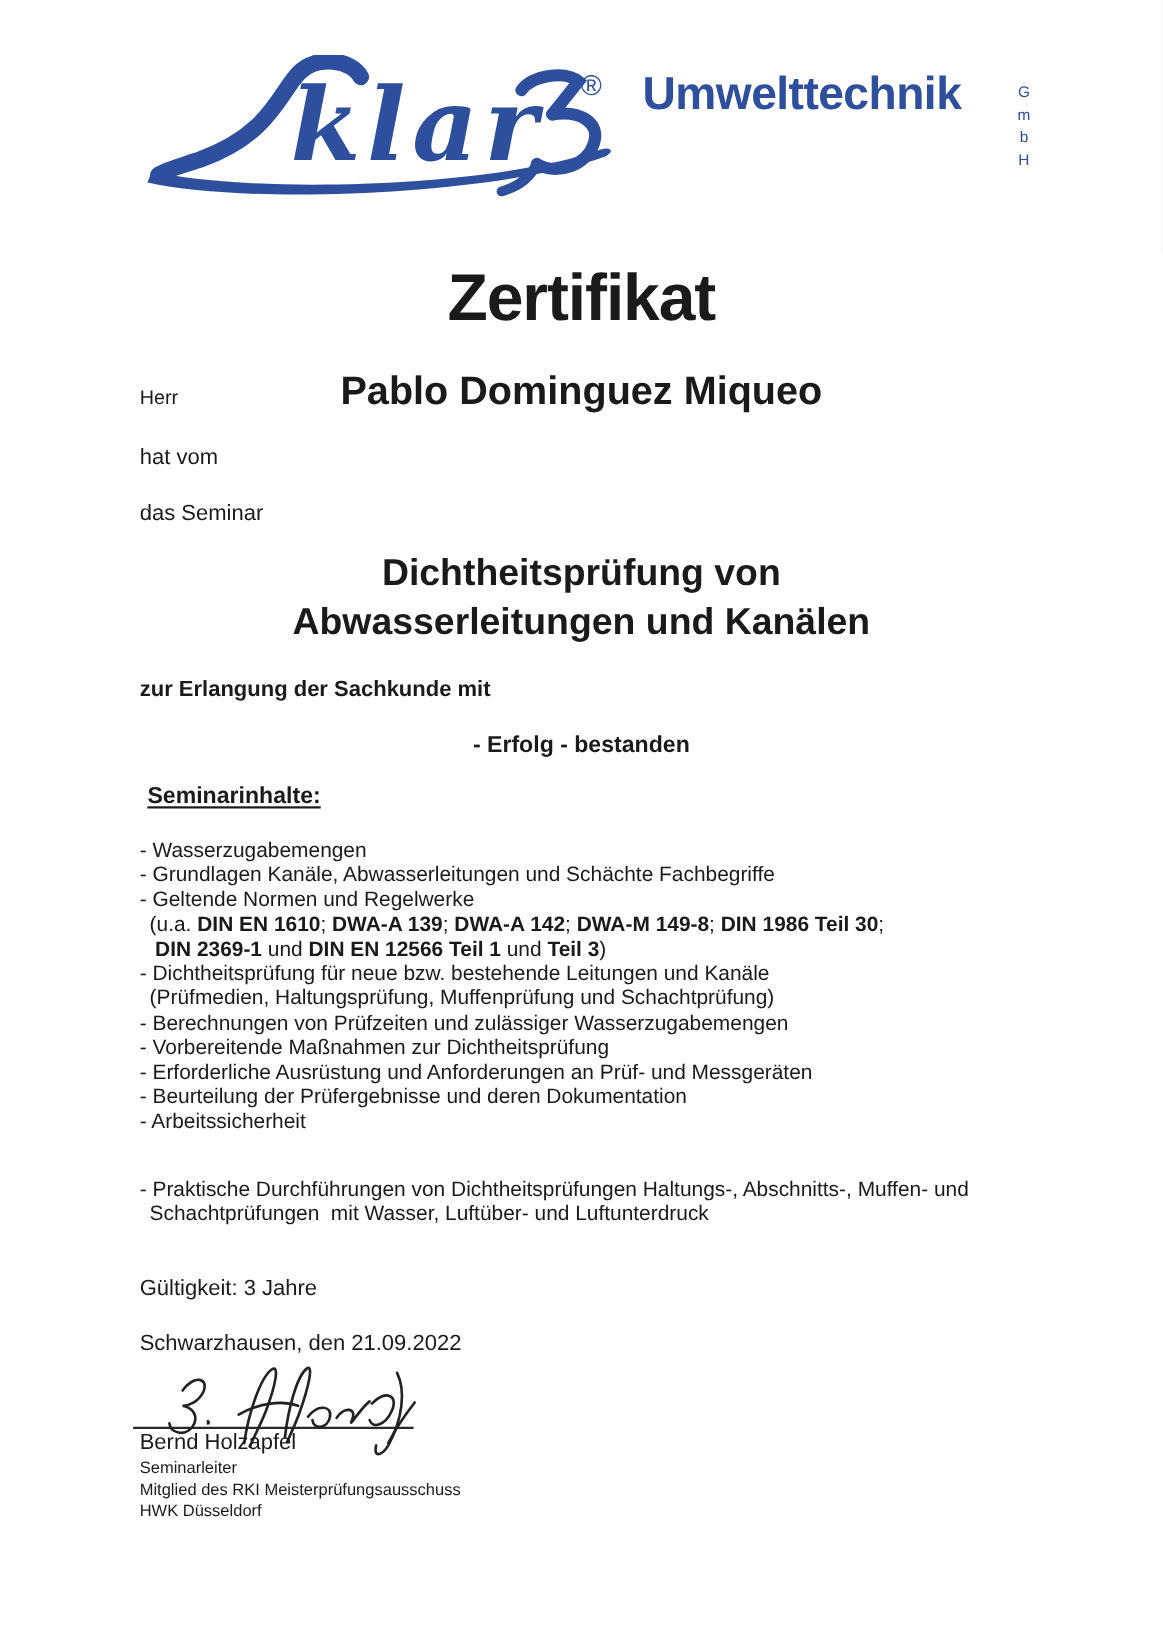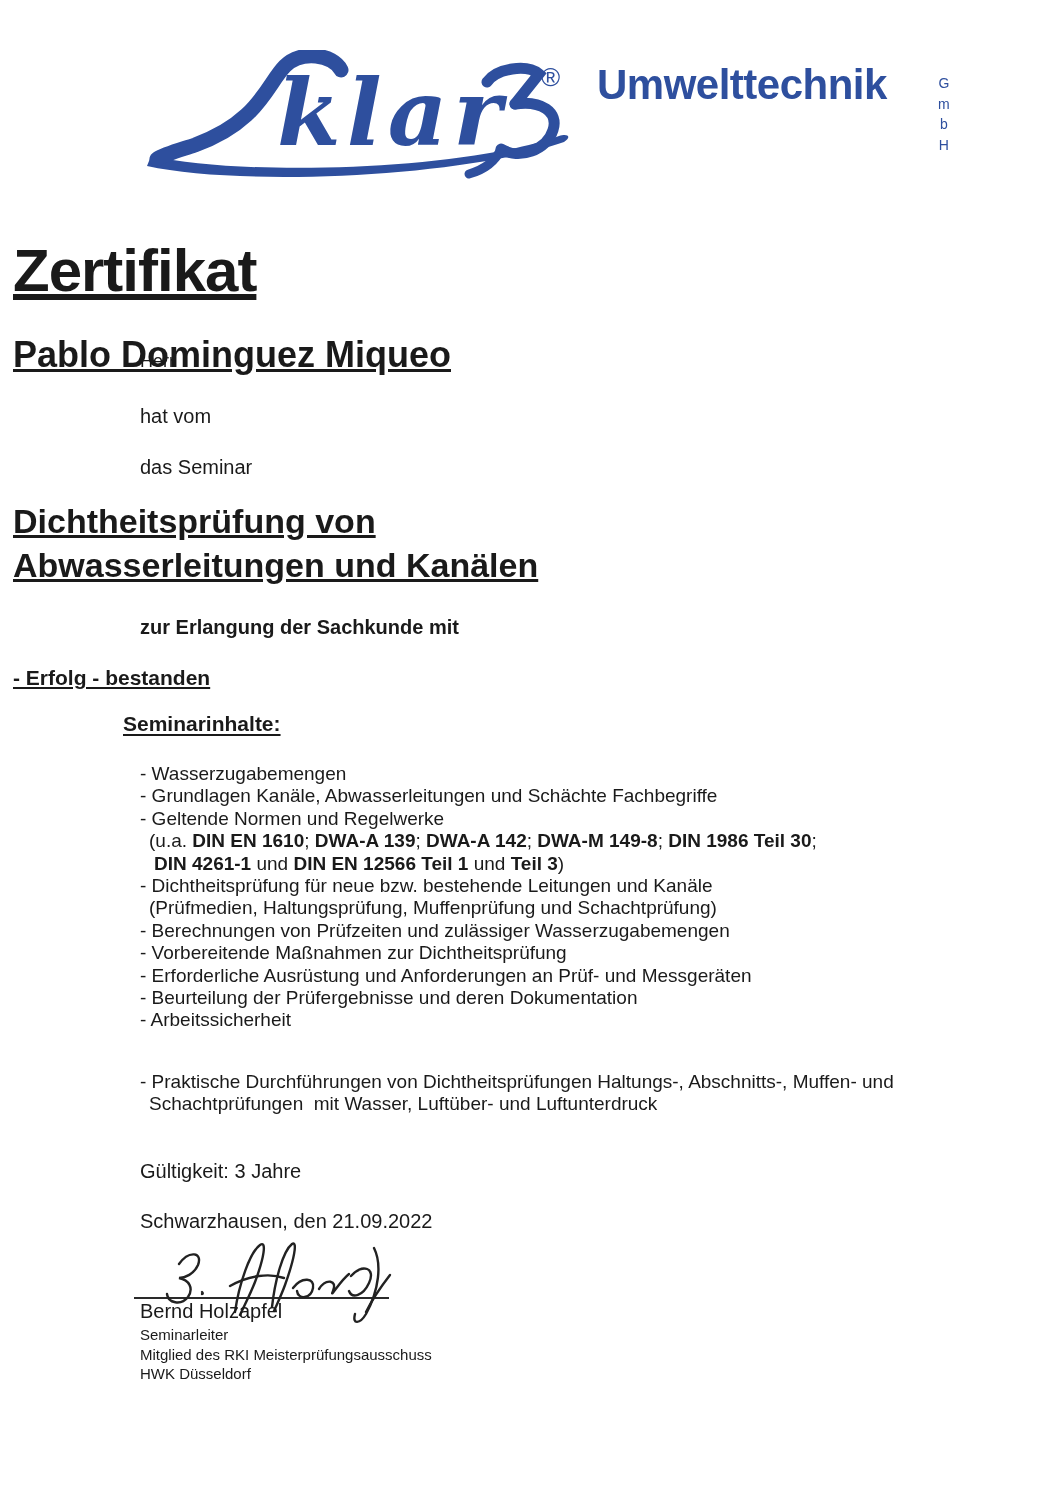--- a/index.html
+++ b/index.html
@@ -5,22 +5,22 @@
   html,body { margin:0; padding:0; background:#e8e8e8; }
   .page {
     position:relative;
     width:1057px; height:1496px;
     margin:0 auto;
     background:#ffffff;
     font-family:"Liberation Sans", sans-serif;
     color:#1a1a1a;
     overflow:hidden;
   }
-  .abs { position:absolute;margin-left:13px; }
-  .ctr { left:0; width:1057px; text-align:left;text-decoration:underline; }
+  .abs { position:absolute; }
+  .ctr { left:0; width:1057px; text-align:center; }
 
   
   .logo-script { left:122px; top:50px; }
   .company {
     left:584px; top:62px;
     font-size:42px; font-weight:bold; line-height:46px;
     letter-spacing:-0.5px;
   }
   .gmbh {
     left:925px; top:73px;
@@ -31,21 +31,21 @@
 
   .lbl   { left:127px; font-size:20px; }
   .salutation { left:127px; top:351px; font-size:18px; }
   .name  { top:334px; font-size:36px; font-weight:bold; }
   .dates { top:402px; font-size:22px; font-weight:bold; }
 
   .sem-title { top:499px; font-size:34px; font-weight:bold; line-height:44px; }
   .purpose { left:127px; top:616px; font-size:20px; font-weight:bold; }
   .result  { top:666px; font-size:21px; font-weight:bold; }
   .contents-heading {
-    left:110px; top:712px; font-size:21px; font-weight:bold;
+    left:134px; top:712px; font-size:21px; font-weight:bold;
     text-decoration:underline; text-underline-offset:3px;
   }
 
   .contents  { left:127px; top:763px;  font-size:19px; line-height:22.4px; }
   .practical { left:127px; top:1071px; font-size:19px; line-height:22.4px; }
   .c-line { white-space:pre; }
   .ind1 { padding-left:9px; }
   .ind2 { padding-left:14px; }
   .b { font-weight:bold; }
 
@@ -103,21 +103,21 @@
   <div class="abs purpose">zur Erlangung der Sachkunde mit</div>
   <div class="abs ctr result">- Erfolg - bestanden</div>
 
   <div class="abs contents-heading">Seminarinhalte:</div>
 
   <div class="abs contents">
     <div class="c-line">- Wasserzugabemengen</div>
     <div class="c-line">- Grundlagen Kanäle, Abwasserleitungen und Schächte Fachbegriffe</div>
     <div class="c-line">- Geltende Normen und Regelwerke</div>
     <div class="c-line ind1"><span>(u.a. </span><span class="b">DIN EN 1610</span><span>; </span><span class="b">DWA-A 139</span><span>; </span><span class="b">DWA-A 142</span><span>; </span><span class="b">DWA-M 149-8</span><span>; </span><span class="b">DIN 1986 Teil 30</span><span>;</span></div>
-    <div class="c-line ind2"><span class="b">DIN 4261-1</span><span> und </span><span class="b">DIN EN 12566 Teil 1</span><span> und </span><span class="b">Teil 3</span><span>)</span></div>
+    <div class="c-line ind2"><span class="b">DIN 2369-1</span><span> und </span><span class="b">DIN EN 12566 Teil 1</span><span> und </span><span class="b">Teil 3</span><span>)</span></div>
     <div class="c-line">- Dichtheitsprüfung für neue bzw. bestehende Leitungen und Kanäle</div>
     <div class="c-line ind1">(Prüfmedien, Haltungsprüfung, Muffenprüfung und Schachtprüfung)</div>
     <div class="c-line">- Berechnungen von Prüfzeiten und zulässiger Wasserzugabemengen</div>
     <div class="c-line">- Vorbereitende Maßnahmen zur Dichtheitsprüfung</div>
     <div class="c-line">- Erforderliche Ausrüstung und Anforderungen an Prüf- und Messgeräten</div>
     <div class="c-line">- Beurteilung der Prüfergebnisse und deren Dokumentation</div>
     <div class="c-line">- Arbeitssicherheit</div>
   </div>
 
   <div class="abs practical">

